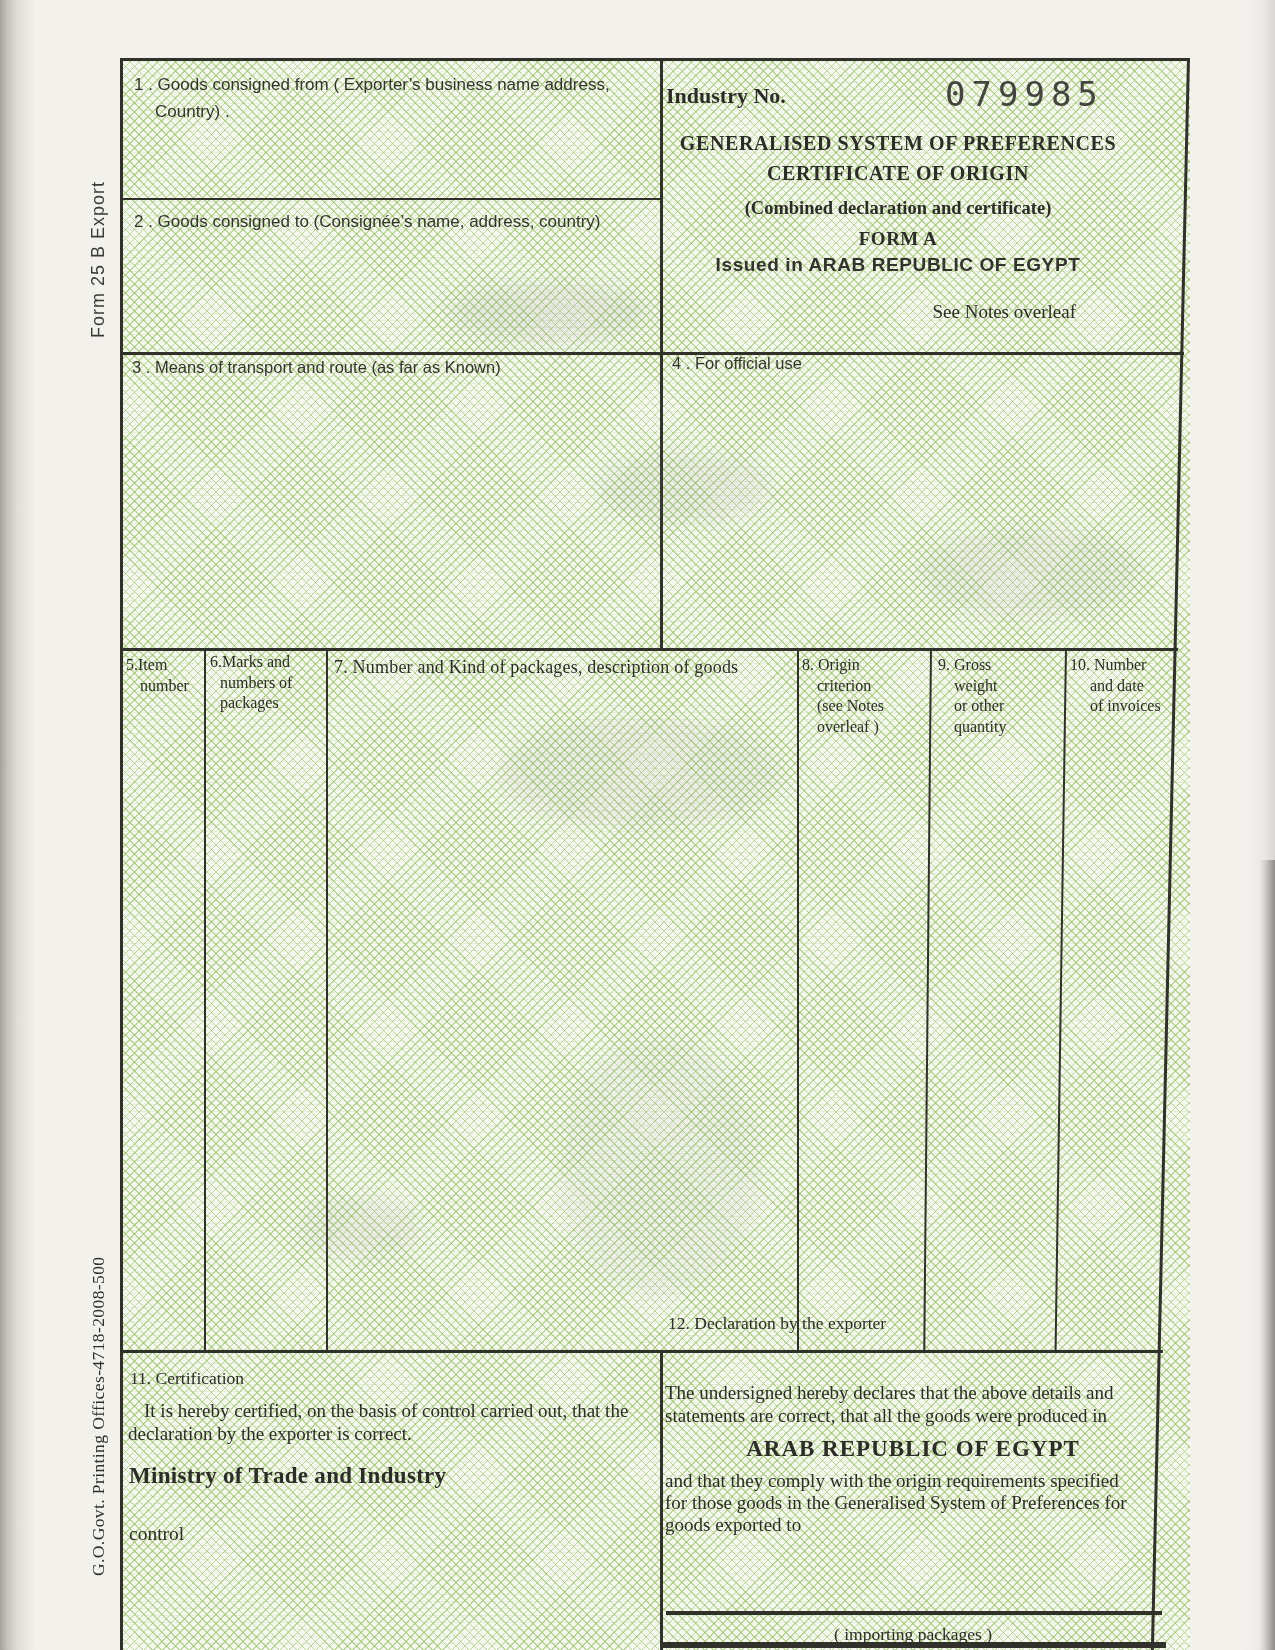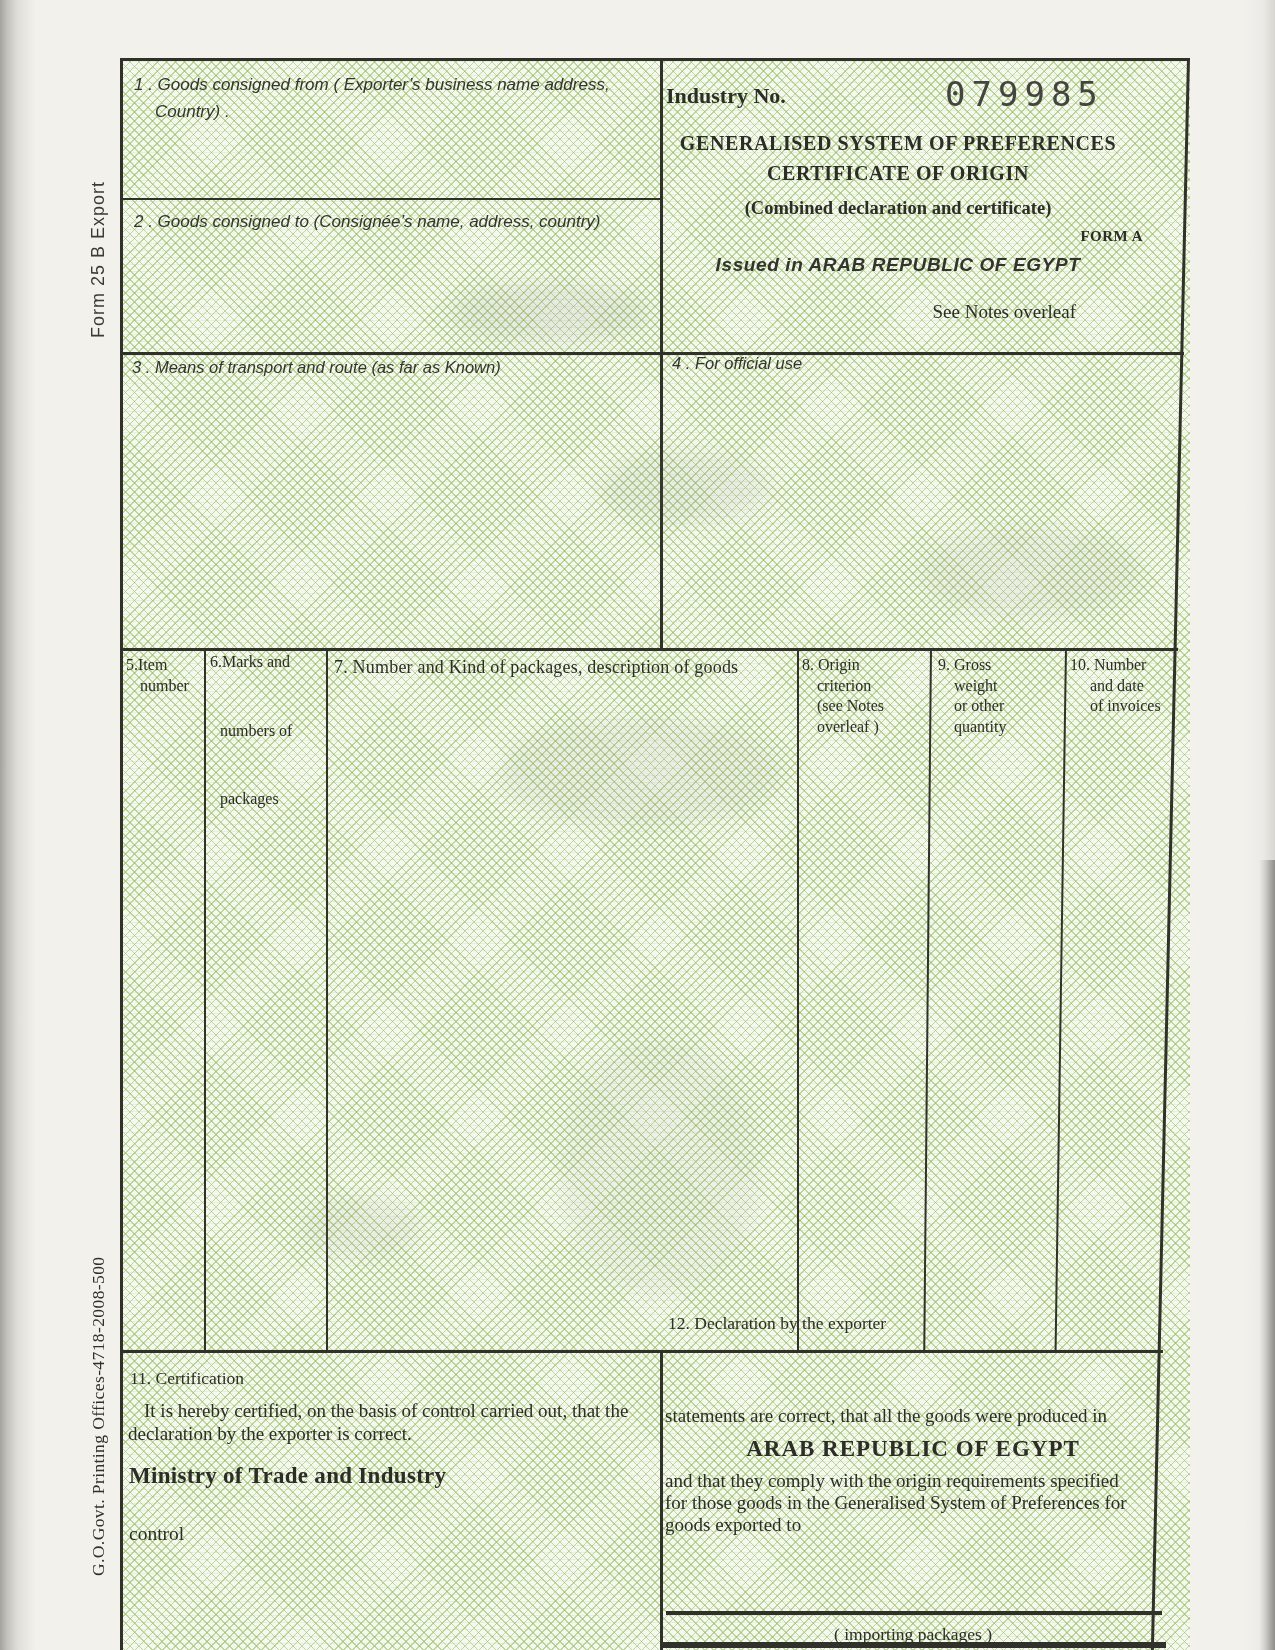--- a/index.html
+++ b/index.html
@@ -36,44 +36,44 @@
   .ln-vmain-bottom { left:540px;  top:1292px; width:2.5px;  height:308px; }
   .ln-c1 { left:84px;  top:590px; width:2px; height:704px; }
   .ln-c2 { left:206px; top:590px; width:2px; height:704px; }
   .ln-c3 { left:677px; top:590px; width:2px; height:704px; }
   .ln-c4 { left:810px; top:590px; width:2px; height:704px; transform:rotate(0.55deg); transform-origin:top center; }
   .ln-c5 { left:945px; top:590px; width:2px; height:704px; transform:rotate(0.85deg); transform-origin:top center; }
   .ln-fill   { left:546px; top:1553px; width:496px; height:3.5px; }
   .ln-bottom { left:543px; top:1584px; width:503px; height:6px; }
 
   .t { position:absolute; white-space:nowrap; }
-  .sans  { font-family:"Liberation Sans", sans-serif; color:#34342f;font-style:italic; }
+  .sans  { font-family:"Liberation Sans", sans-serif; color:#34342f; }
   .serif { font-family:"Liberation Serif", serif; color:#2d2d28; }
   .b { font-weight:bold; }
 
   #box1-label { left:14px; top:13px;  font-size:17px; line-height:27px; }
   #box1-label .l2 { padding-left:21px; }
   #box2-label { left:14px; top:154px; font-size:17px; }
   #box3-label { left:12px; top:300px; font-size:16.5px; }
   #box4-label { left:552px; top:296px; font-size:16.5px; }
 
   #ref-label { left:546px; top:25px; font-size:22px; }
   #ref-num   { left:825px; top:16px; font-size:34px; letter-spacing:6px;
                font-family:"DejaVu Sans Mono", monospace; color:#454540; }
   .hdr-center { position:absolute; left:533px; width:490px; text-align:center; white-space:nowrap; }
   #title1   { top:74px;  font-size:20px;   letter-spacing:0.6px; }
   #title2   { top:104px; font-size:20px;   letter-spacing:0.6px; }
   #subtitle { top:140px; font-size:18.5px; }
-  #formname { top:170px; font-size:15px;   letter-spacing:0.5px;text-align:right; }
+  #formname { top:170px; font-size:19px;   letter-spacing:0.5px; }
   #issuedin { top:196px; font-size:19px;   letter-spacing:0.6px; }
   #seenotes { left:543px; width:413px; text-align:right; top:243px; font-size:19px; }
 
   .th { position:absolute; font-size:16px; line-height:20.5px; }
   #th5  { left:6px;   top:597px; }  #th5  .ind { padding-left:14px; }
-  #th6  { left:90px;  top:594px; }  #th6  .ind { padding-left:10px;margin-top:48px; }
+  #th6  { left:90px;  top:594px; }  #th6  .ind { padding-left:10px; }
   #th7  { left:214px; top:599px; font-size:18px; letter-spacing:0.2px; }
   #th8  { left:682px; top:597px; }  #th8  .ind { padding-left:15px; }
   #th9  { left:818px; top:597px; }  #th9  .ind { padding-left:16px; }
   #th10 { left:950px; top:597px; }  #th10 .ind { padding-left:20px; }
 
   #b11-title    { left:10px; top:1310px; font-size:17.5px; }
   #b11-l1       { left:24px; top:1342px; font-size:19px; }
   #b11-l2       { left:8px;  top:1365px; font-size:19px; }
   #b11-ministry { left:9px;  top:1405px; font-size:23px; letter-spacing:0.3px; }
   #b11-org1     { left:23px; top:1438px; font-size:19.5px; word-spacing:5px; }
@@ -176,20 +176,21 @@
       <div class="ind">of invoices</div>
     </div>
 
     <div class="t serif" id="b11-title">11. Certification</div>
     <div class="t serif" id="b11-l1">It is hereby certified, on the basis of control carried out, that the</div>
     <div class="t serif" id="b11-l2">declaration by the exporter is correct.</div>
     <div class="t serif b" id="b11-ministry">Ministry of Trade and Industry</div>
     <div class="t serif" id="b11-org2">control</div>
 
     <div class="t serif" id="b12-title">12. Declaration by the exporter</div>
+    <div class="t serif" id="b12-l1">The undersigned hereby declares that the above details and</div>
     <div class="t serif" id="b12-l2">statements are correct, that all the goods were produced in</div>
     <div class="hdr-center serif b" id="b12-country">ARAB REPUBLIC OF EGYPT</div>
     <div class="t serif" id="b12-l3">and that they comply with the origin requirements specified</div>
     <div class="t serif" id="b12-l4">for those goods in the Generalised System of Preferences for</div>
     <div class="t serif" id="b12-l5">goods exported to</div>
     <div class="hdr-center serif" id="b12-imp">( importing packages )</div>
 
     <div class="smudge" id="sm1"></div>
     <div class="smudge" id="sm2"></div>
     <div class="smudge" id="sm3"></div>

